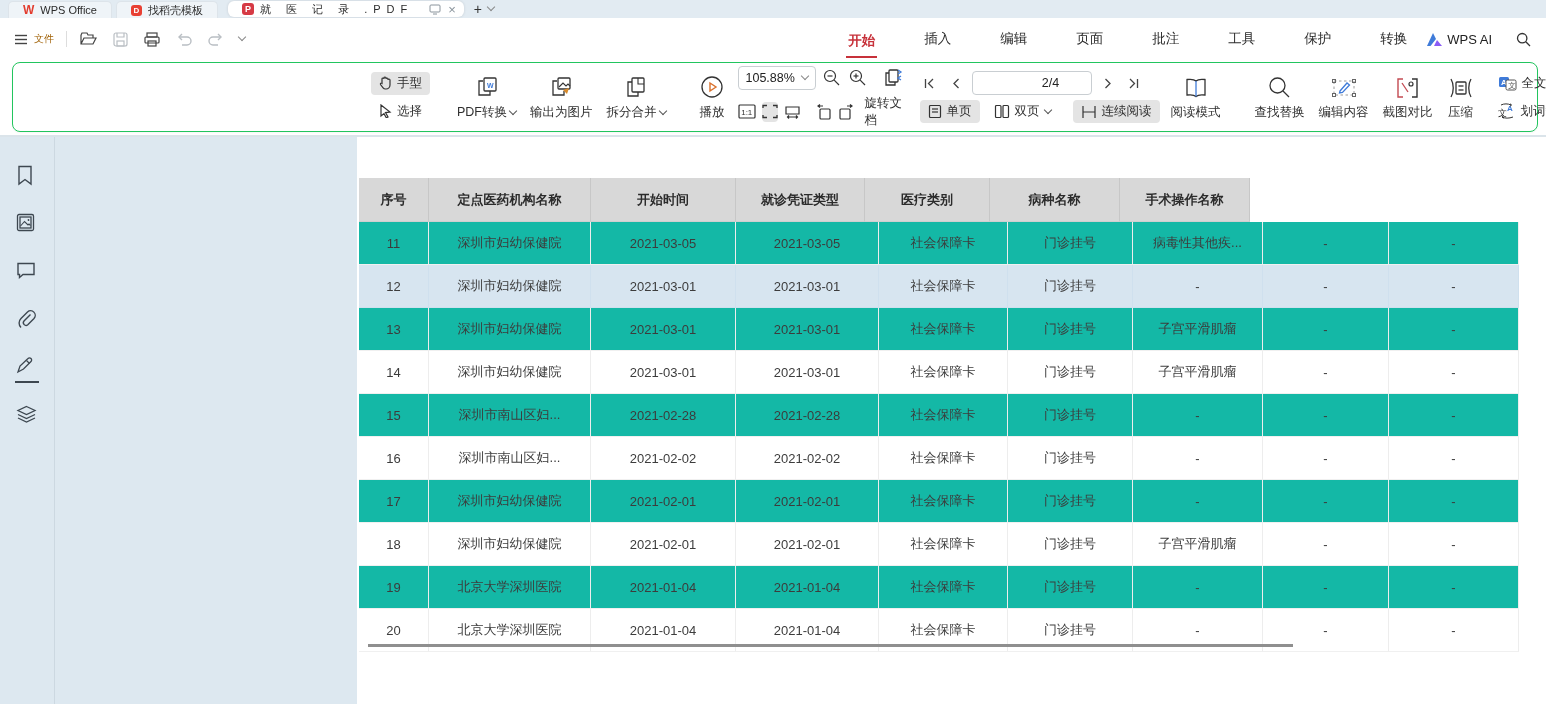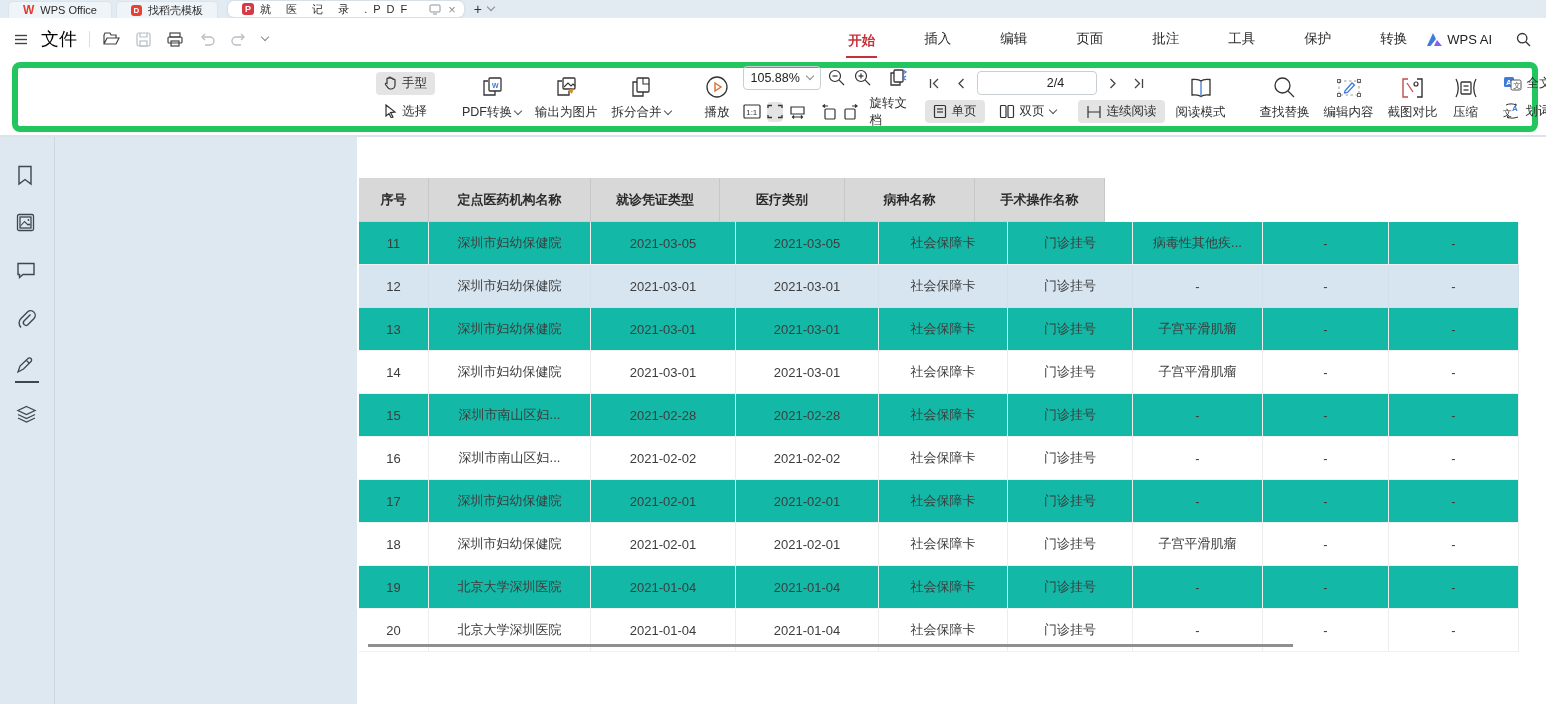--- a/index.html
+++ b/index.html
@@ -16,33 +16,33 @@
   .wlogo { color:#e23c2e; font-weight:bold; font-size:12px; }
   .docer-badge { width:11px; height:11px; border-radius:3px; background:#e84033; color:#fff; font-size:8px; display:flex; align-items:center; justify-content:center; font-weight:bold; }
   .pdf-badge { width:12px; height:12px; border-radius:3px; background:#d63a45; color:#fff; font-size:9px; display:flex; align-items:center; justify-content:center; font-weight:bold; }
   .tab-ctl { color:#8a949c; font-size:11px; display:flex; align-items:center; gap:7px; margin-left:10px; }
   .newtab { display:flex; align-items:center; gap:6px; margin-left:10px; color:#333; font-size:14px; }
   .chev { width:6px; height:6px; border-right:1.4px solid #555; border-bottom:1.4px solid #555; transform:rotate(45deg); display:inline-block; position:relative; top:-2px; }
   .chev.gray { border-color:#888; }
 
   
   .menurow { height:42px; background:#fff; display:flex; align-items:center; padding:0 14px; flex:none; }
-  .filebtn { display:flex; align-items:center; gap:13px; font-size:18px; color:#000000; }
+  .filebtn { display:flex; align-items:center; gap:6px; font-size:10px; color:#a16207; }
   .vdiv { width:1px; height:16px; background:#ddd; margin:0 12px; }
   .quick { display:flex; align-items:center; gap:14px; }
   .qicon { width:18px; height:18px; display:flex; align-items:center; justify-content:center; color:#444; }
   .qicon.dim { color:#b9bec3; }
   .menu-items { display:flex; align-items:center; gap:45px; margin-left:auto; margin-right:18px; font-size:13.5px; color:#2b2b2b; }
   .mitem { padding:4px 2px; cursor:default; }
   .mitem.active { color:#c7313a; font-weight:bold; border-bottom:2.5px solid #c7313a; padding-bottom:6px; margin-bottom:-8px; }
   .wpsai { display:flex; align-items:center; gap:5px; font-size:13px; color:#222; margin-right:22px; }
 
   
   .toolwrap { background:#fff; padding:2px 8px 3px 12px; flex:none; border-bottom:2px solid #dbe4ea; }
-  .toolbar { background:#fff; border:6px solid #22c55e; border-radius:8px; height:70px; display:flex; align-items:center; padding:4px 6px; box-shadow:0 1px 2px rgba(0,0,0,.04); }
+  .toolbar { background:#fff; border:1px solid #22c55e; border-radius:8px; height:70px; display:flex; align-items:center; padding:4px 6px; box-shadow:0 1px 2px rgba(0,0,0,.04); }
   .tdiv { width:1px; align-self:stretch; background:#e7e7e7; margin:6px 10px; }
   .stack2 { display:flex; flex-direction:column; justify-content:center; gap:5px; }
   .toolrow { display:flex; align-items:center; gap:6px; }
   .tool-sm { display:flex; align-items:center; gap:5px; font-size:12.5px; color:#2f2f2f; padding:3px 8px; border-radius:4px; white-space:nowrap; }
   .tool-sm.sel { background:#e4e4e4; }
   .vitem { display:flex; flex-direction:column; align-items:center; gap:5px; font-size:12.5px; color:#2f2f2f; padding:2px 7px; white-space:nowrap; }
   .vitem .ic { height:26px; display:flex; align-items:flex-end; justify-content:center; }
   .zoombox { border:1px solid #c9ced2; border-radius:4px; height:24px; width:78px; display:flex; align-items:center; justify-content:space-between; padding:0 7px; font-size:12.5px; color:#222; }
   .pagebox { border:1px solid #c9ced2; border-radius:4px; height:24px; width:120px; display:flex; align-items:center; justify-content:center; font-size:12.5px; color:#222;padding-left:38px; }
   .navbtn { width:20px; height:22px; display:flex; align-items:center; justify-content:center; color:#444; }
@@ -485,20 +485,21 @@
       </span>
     </div>
 
     <div class="navpanel"></div>
 
     <div class="docarea">
       <div class="pdftable">
         <div class="trow thead">
             <div class="tcell" style="width: 70px;">序号</div>
             <div class="tcell" style="width: 162px;">定点医药机构名称</div>
+            <div class="tcell" style="width: 145px;">开始时间</div>
             <div class="tcell" style="width: 129px;">就诊凭证类型</div>
             <div class="tcell" style="width: 125px;">医疗类别</div>
             <div class="tcell" style="width: 130px;">病种名称</div>
             <div class="tcell" style="width: 130px;">手术操作名称</div>
           </div>
         <div>
             <div class="trow odd">
               <div class="tcell" style="width: 70px;">11</div>
               <div class="tcell" style="width: 162px;">深圳市妇幼保健院</div>
               <div class="tcell" style="width: 145px;">2021-03-05</div>

